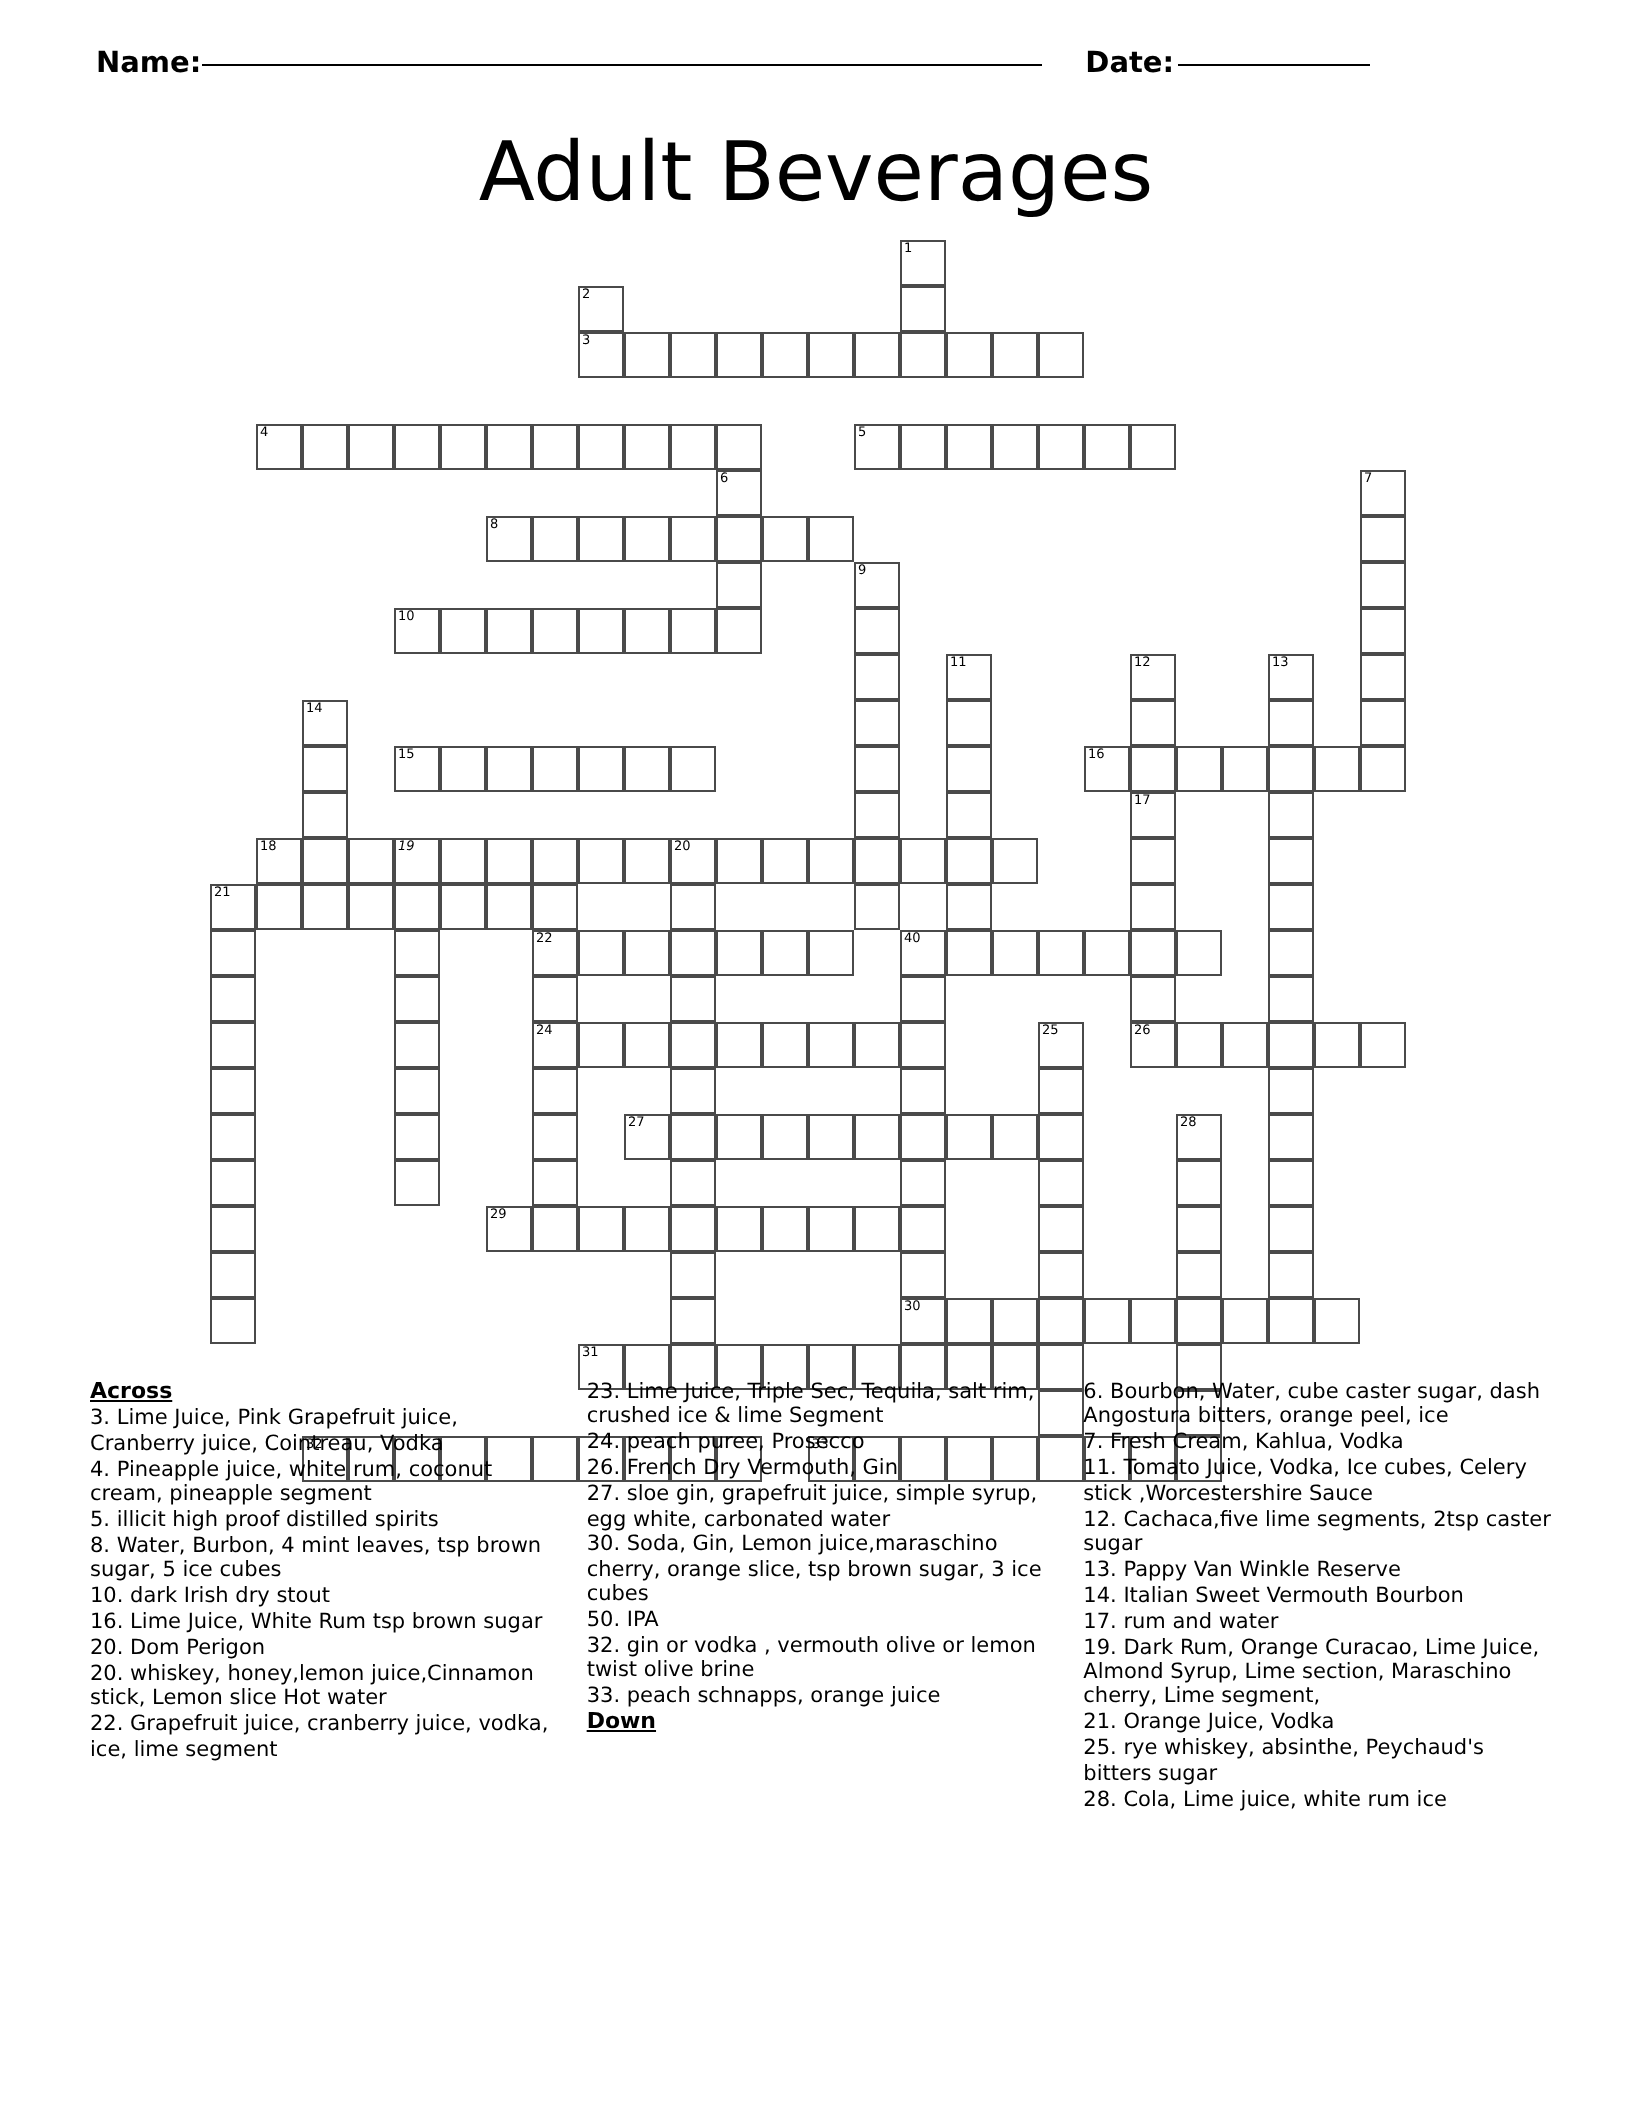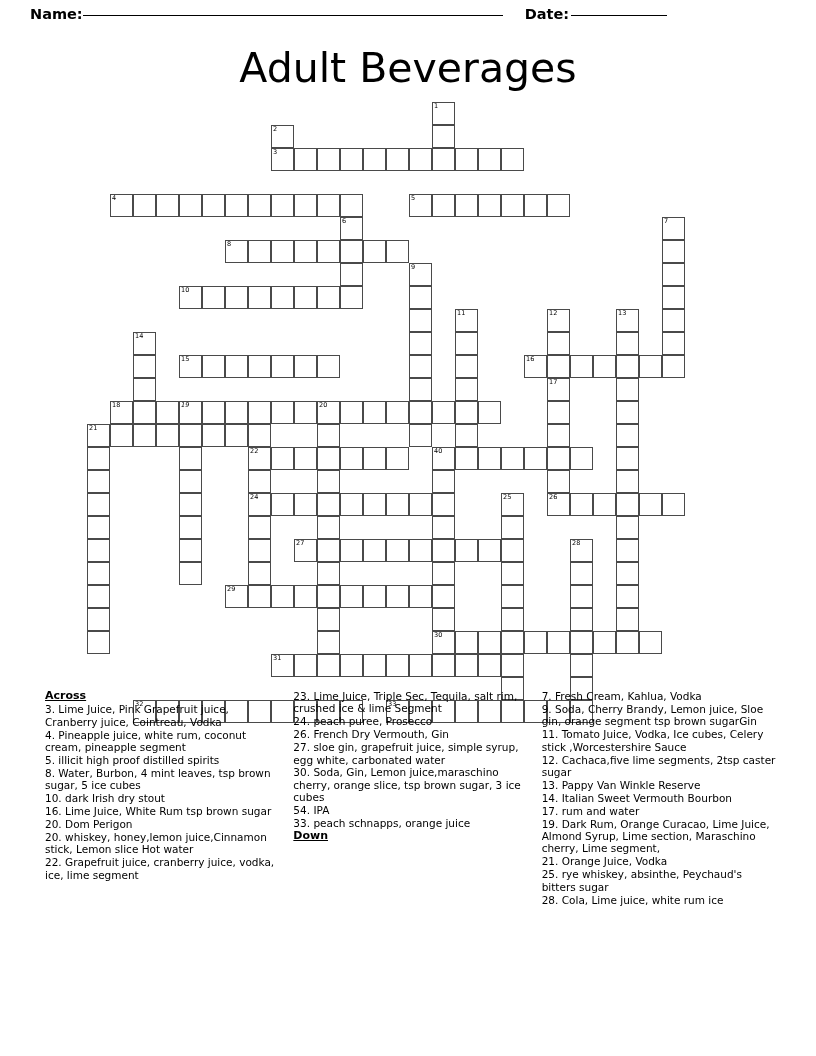--- a/index.html
+++ b/index.html
@@ -3,21 +3,21 @@
 <meta charset="utf-8">
 <style>
   * { box-sizing: border-box; }
   html, body {
     margin: 0; padding: 0;
     width: 816px; height: 1056px;
     background: #ffffff;
     font-family: "DejaVu Sans", "Liberation Sans", sans-serif;
     color: #000;
   }
-  .page { position: relative; width: 816px; height: 1056px; padding: 0; }
+  .page { position: relative; width: 816px; height: 1056px; padding: 18px; }
 
   
   .header-line {
     display: flex;
     align-items: baseline;
     font-size: 14.5px;
     font-weight: bold;
     padding: 6px 30px 0 30px;
     white-space: nowrap;
   }
@@ -450,29 +450,30 @@
           <div class="clue"><b>22. </b><span>Grapefruit juice, cranberry juice, vodka, ice, lime segment</span></div>
         </div>
     </div>
     <div class="col">
       <div id="col2">
           <div class="clue"><b>23. </b><span>Lime Juice, Triple Sec, Tequila, salt rim, crushed ice &amp; lime Segment</span></div>
           <div class="clue"><b>24. </b><span>peach puree, Prosecco</span></div>
           <div class="clue"><b>26. </b><span>French Dry Vermouth, Gin</span></div>
           <div class="clue"><b>27. </b><span>sloe gin, grapefruit juice, simple syrup, egg white, carbonated water</span></div>
           <div class="clue"><b>30. </b><span>Soda, Gin, Lemon juice,maraschino cherry, orange slice, tsp brown sugar, 3 ice cubes</span></div>
-          <div class="clue"><b>54. </b><span>IPA</span></div>
+          <div class="clue"><b>50. </b><span>IPA</span></div>
+          <div class="clue"><b>32. </b><span>gin or vodka , vermouth olive or lemon twist olive brine</span></div>
           <div class="clue"><b>33. </b><span>peach schnapps, orange juice</span></div>
         </div>
       <div class="col-head">Down</div>
     </div>
     <div class="col">
       <div id="col3">
+          <div class="clue"><b>6. </b><span>Bourbon, Water, cube caster sugar, dash Angostura bitters, orange peel, ice</span></div>
           <div class="clue"><b>7. </b><span>Fresh Cream, Kahlua, Vodka</span></div>
-          <div class="clue"><b>9. </b><span>Soda, Cherry Brandy, Lemon juice, Sloe gin, orange segment tsp brown sugarGin</span></div>
           <div class="clue"><b>11. </b><span>Tomato Juice, Vodka, Ice cubes, Celery stick ,Worcestershire Sauce</span></div>
           <div class="clue"><b>12. </b><span>Cachaca,five lime segments, 2tsp caster sugar</span></div>
           <div class="clue"><b>13. </b><span>Pappy Van Winkle Reserve</span></div>
           <div class="clue"><b>14. </b><span>Italian Sweet Vermouth Bourbon</span></div>
           <div class="clue"><b>17. </b><span>rum and water</span></div>
           <div class="clue"><b>19. </b><span>Dark Rum, Orange Curacao, Lime Juice, Almond Syrup, Lime section, Maraschino cherry, Lime segment,</span></div>
           <div class="clue"><b>21. </b><span>Orange Juice, Vodka</span></div>
           <div class="clue"><b>25. </b><span>rye whiskey, absinthe, Peychaud's bitters sugar</span></div>
           <div class="clue"><b>28. </b><span>Cola, Lime juice, white rum ice</span></div>
         </div>

